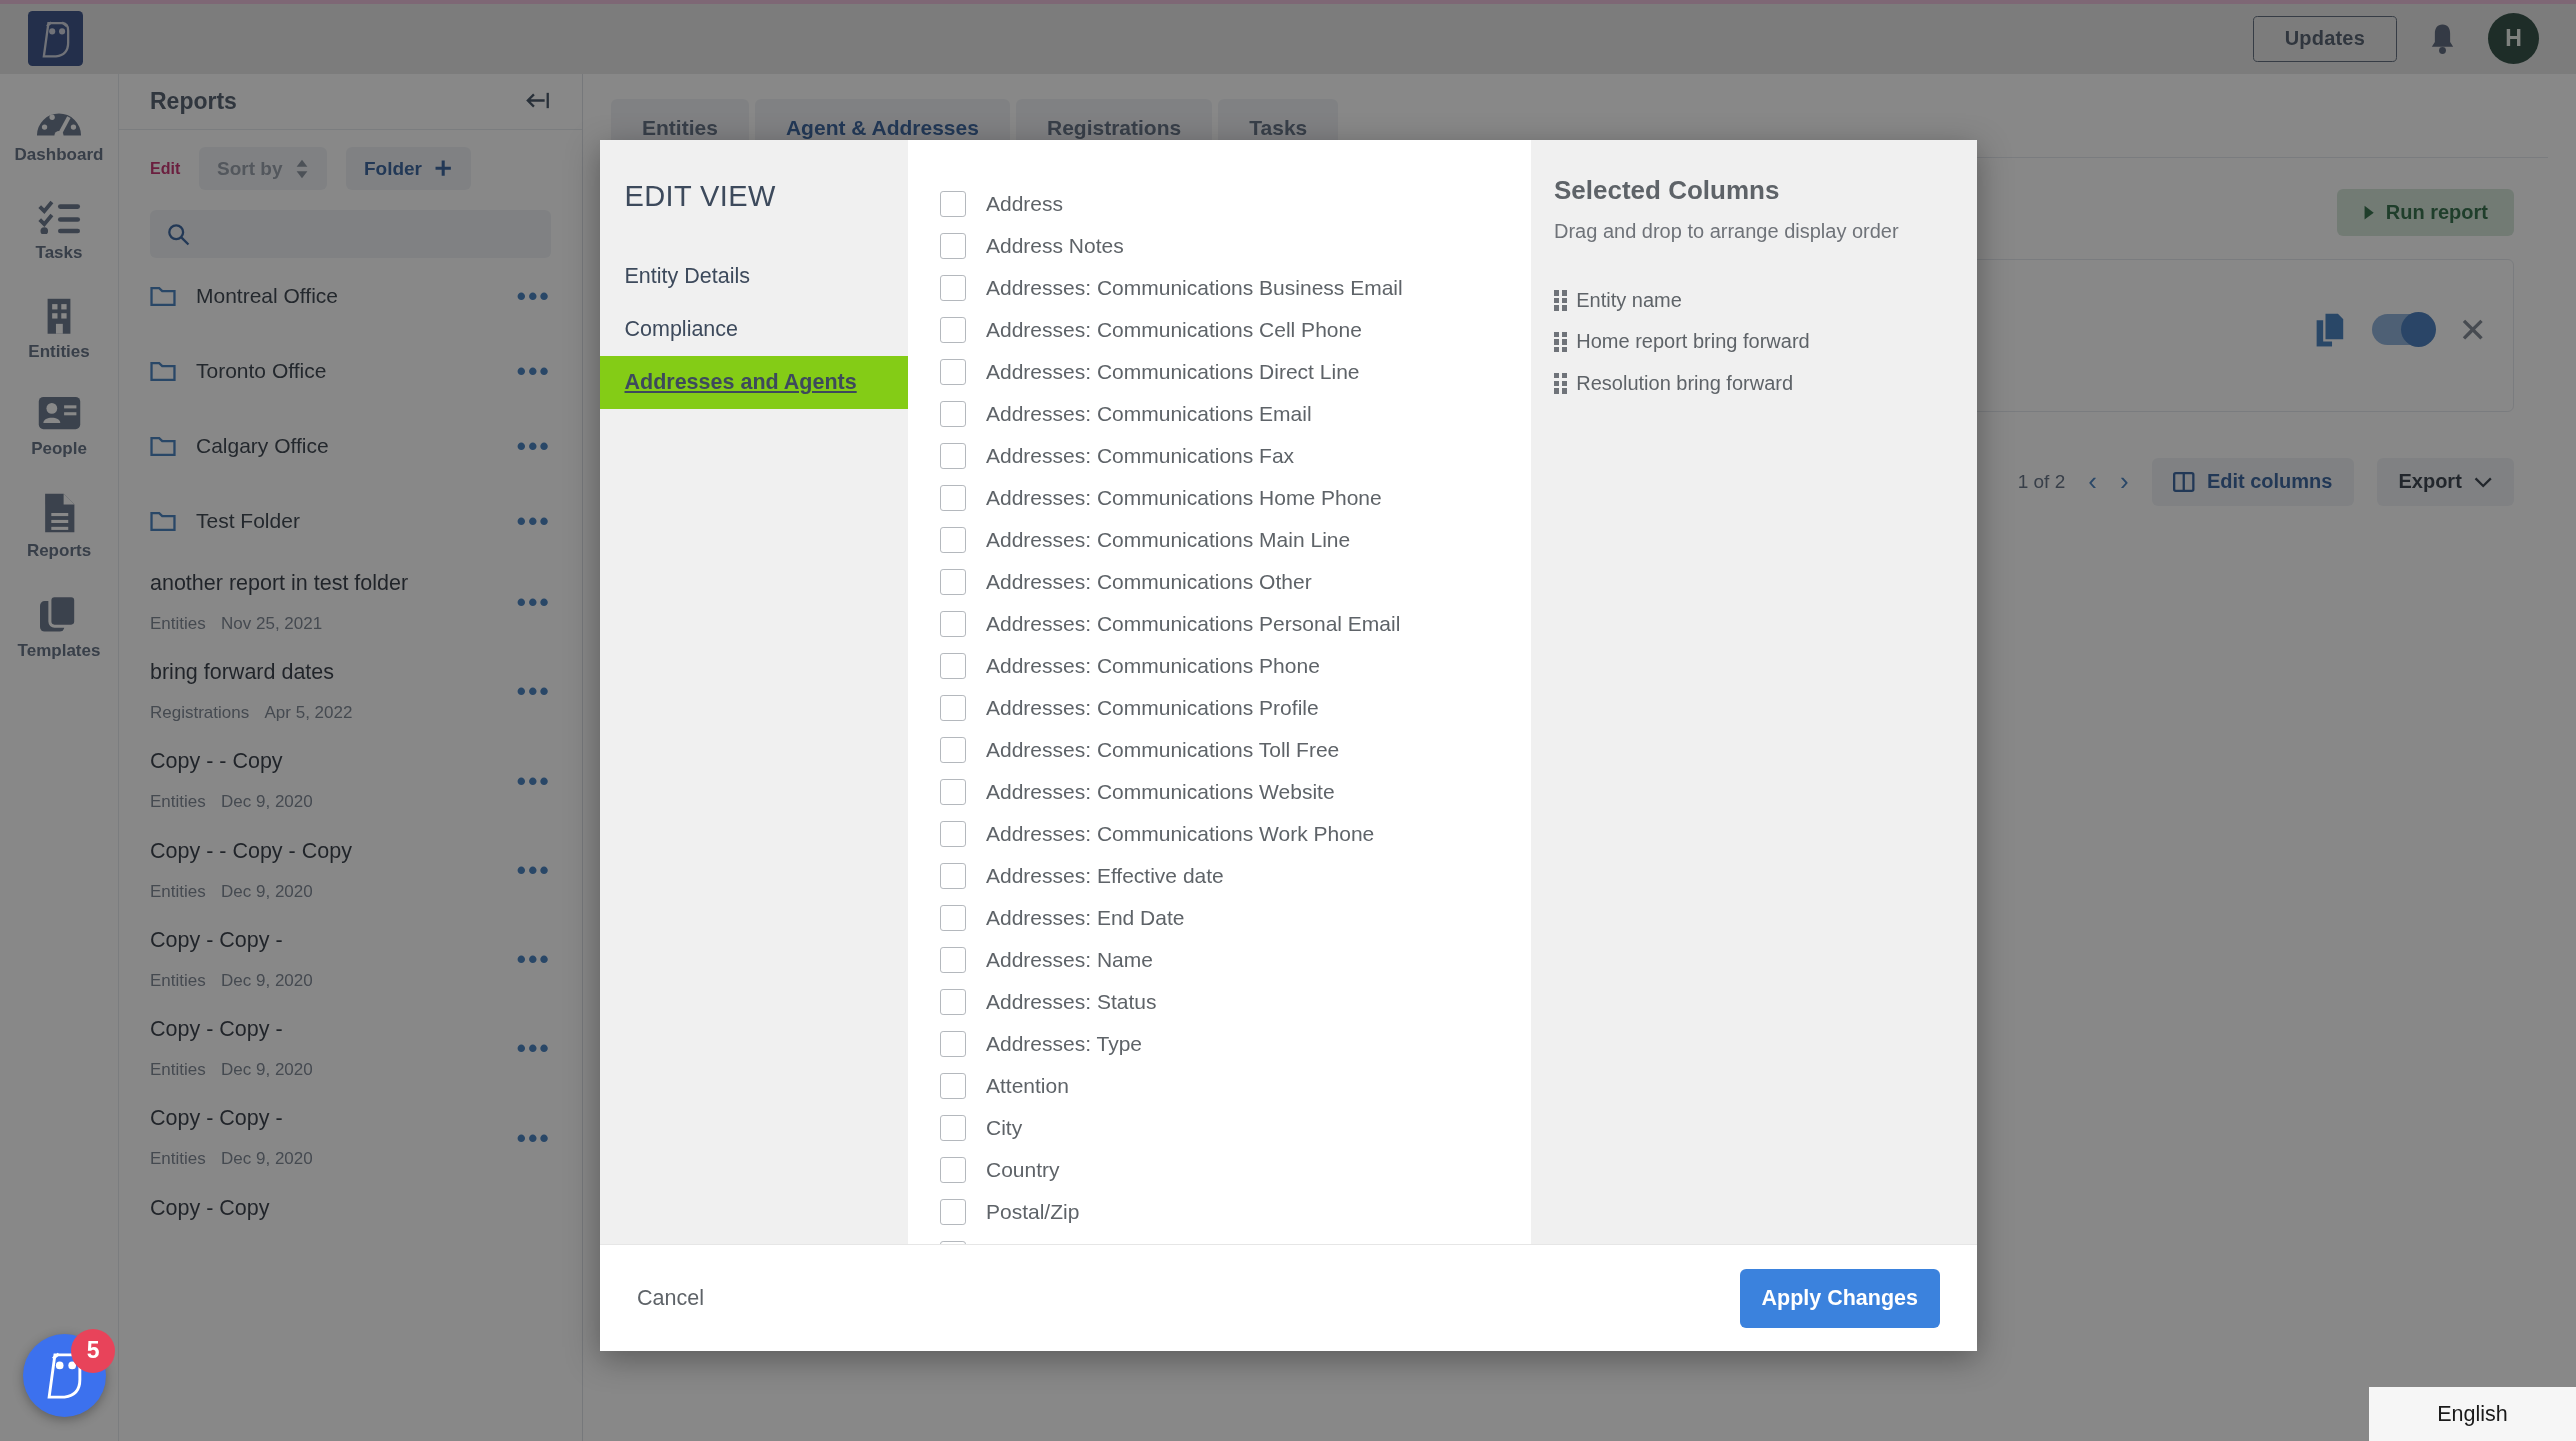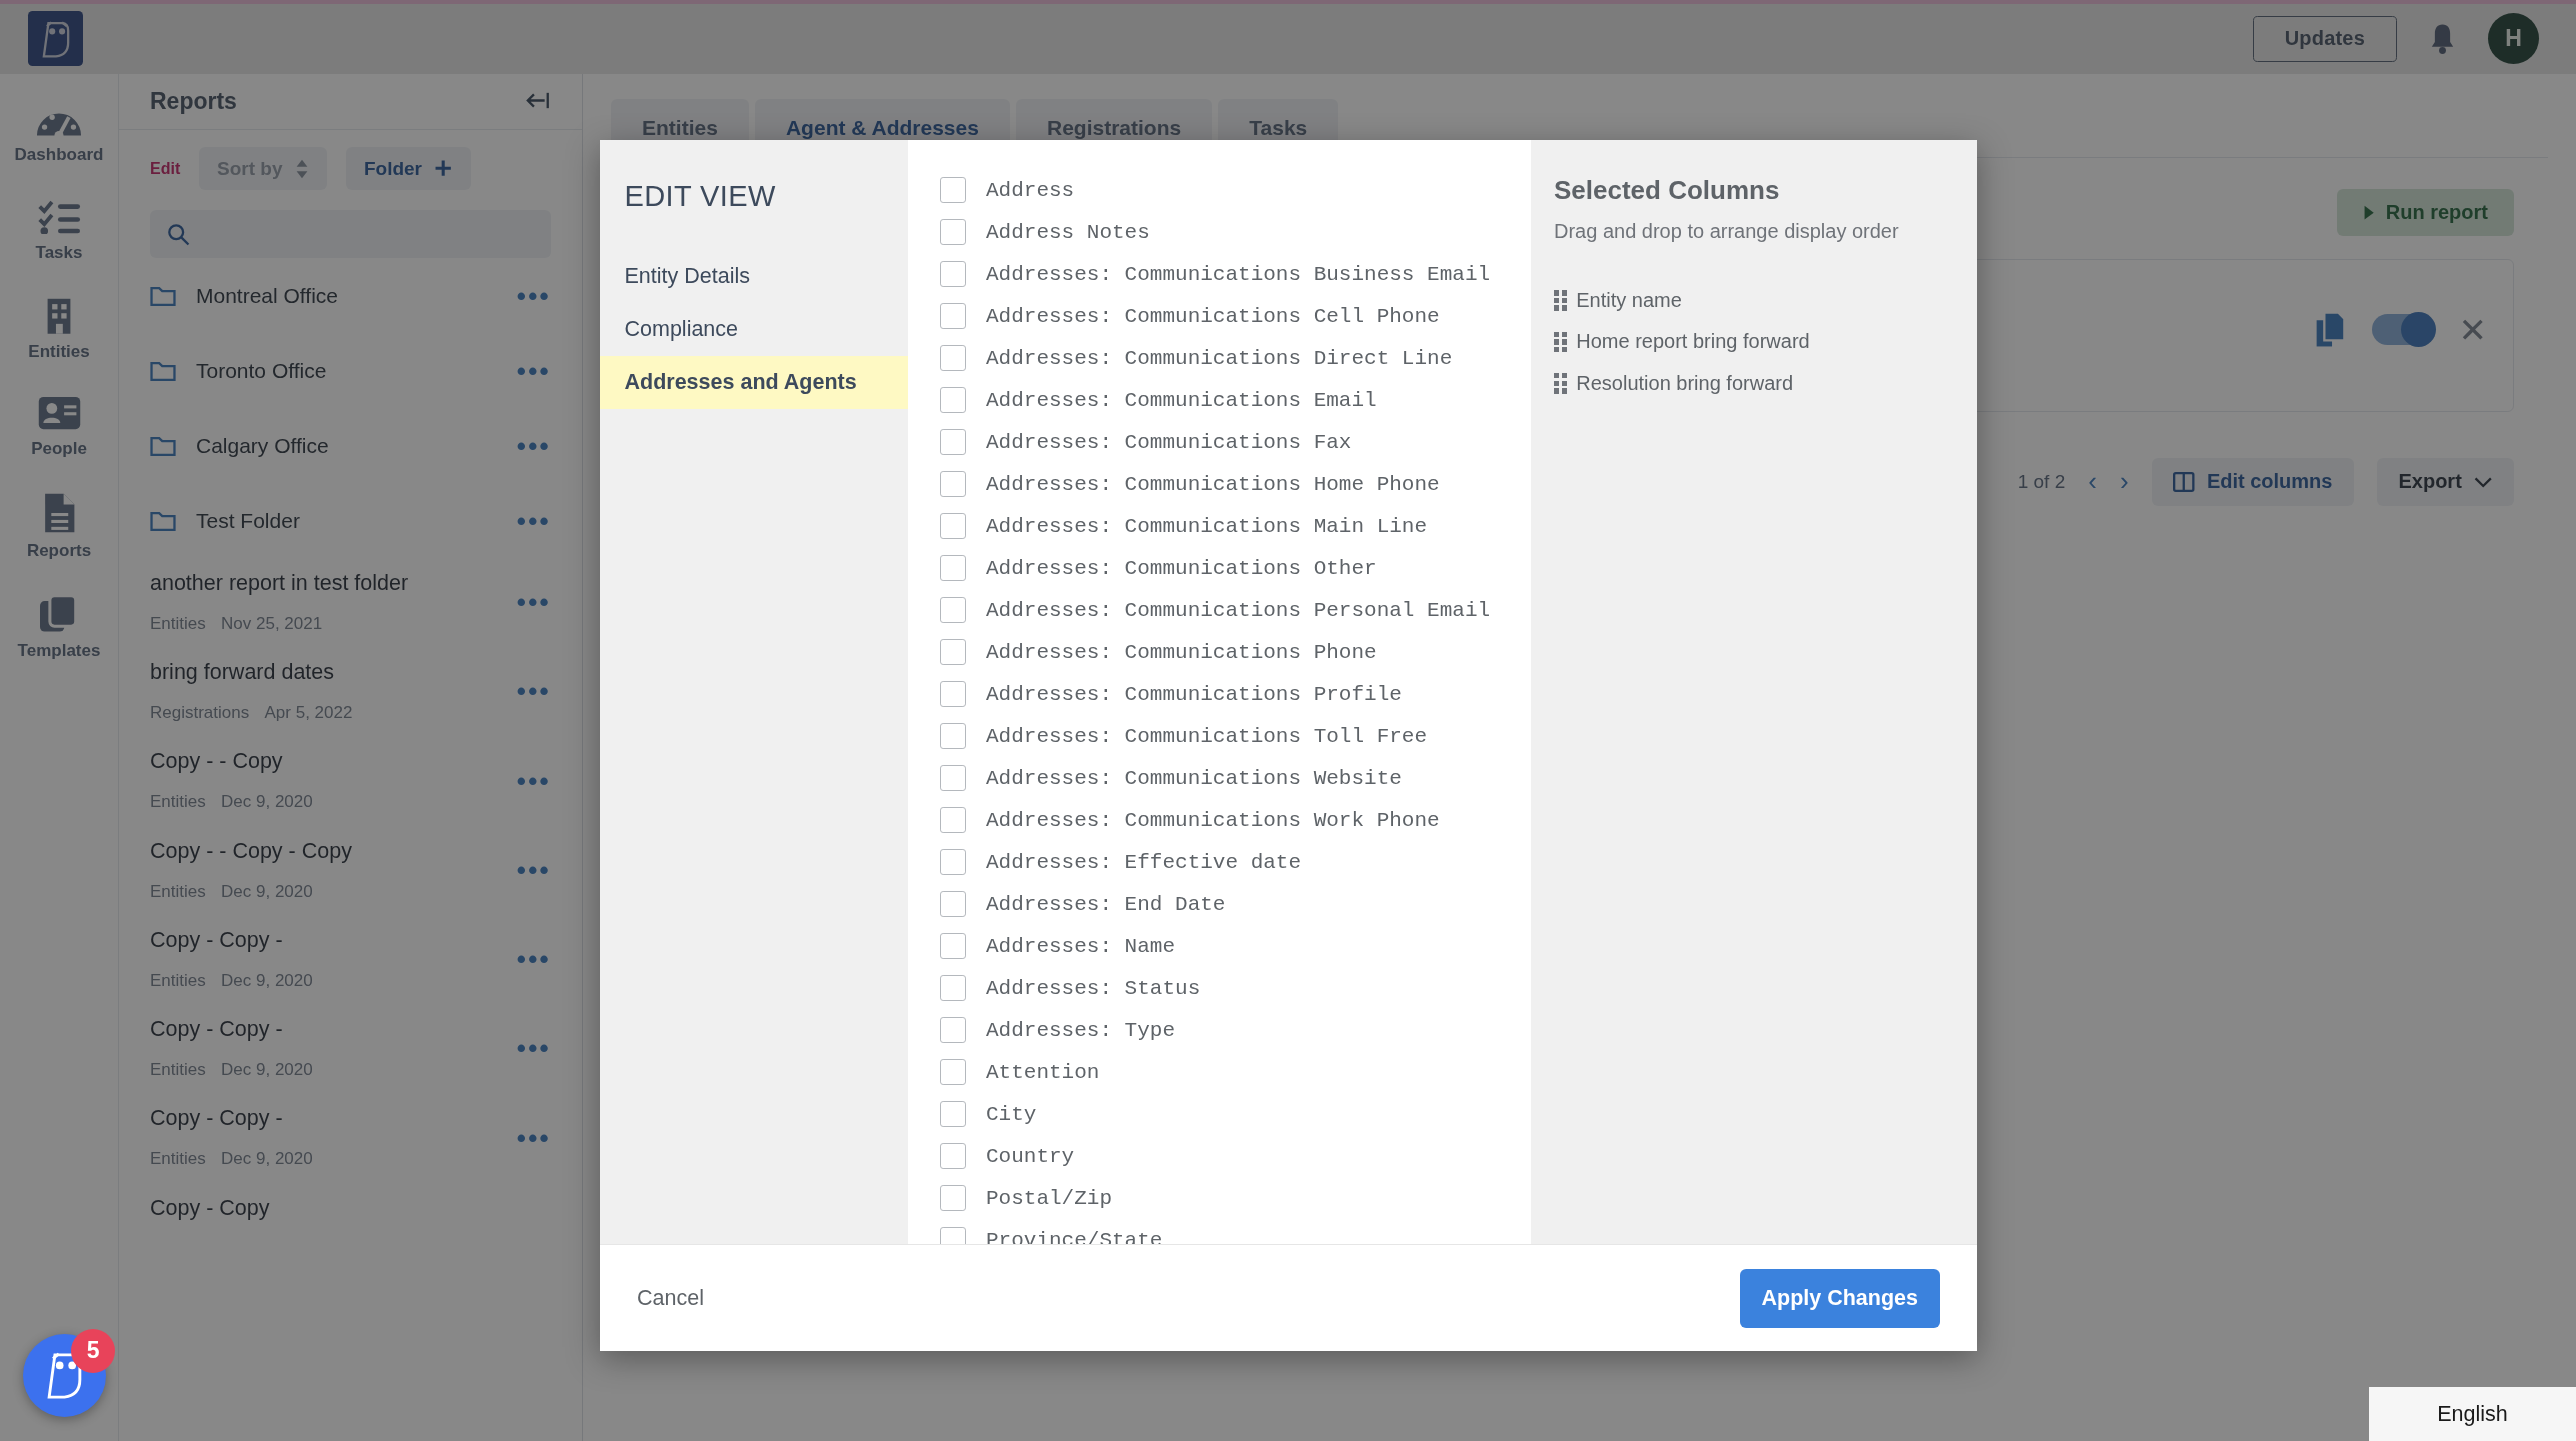--- a/index.html
+++ b/index.html
@@ -142,22 +142,22 @@
     background:#ffffff; box-shadow:0 7.7px 31px rgba(0,0,0,.35);
     display:flex; flex-direction:column;
   }
   .modal-body { display:flex; flex:1; min-height:0; }
   .m-nav { width:308px; background:#f0f0f0; padding:40px 0 16px 0; }
   .m-title { font-size:29px; color:#3d4a5c; padding:0 24.5px; letter-spacing:0.4px; }
   .m-nav-list { margin-top:37px; }
   .m-nav-item {
     font-size:21.5px; color:#3d4a5c; padding:14px 24.5px;
   }
-  .m-nav-item.active { background:#fef9c3; font-weight:bold; }
-  .m-list { flex:1; background:#ffffff; padding:29px 0 0 32px; overflow:hidden;font-family:Liberation Mono, monospace; }
+  .m-nav-item.active { background:#84cc16; font-weight:bold;text-decoration:underline; }
+  .m-list { flex:1; background:#ffffff; padding:43px 0 0 32px; overflow:hidden; }
   .cb-row { display:flex; align-items:center; gap:20px; height:42px; }
   .cb {
     width:26px; height:26px; min-width:26px; border:1.5px solid #b4b8bd; border-radius:3.1px; background:#fff;
   }
   .cb-label { font-size:21px; color:#5e6368; }
   .m-sel { width:446px; background:#f0f0f0; padding:35px 0 0 23px; }
   .sel-title { font-size:26px; font-weight:bold; color:#5e6368; }
   .sel-sub { font-size:20px; color:#6f7379; margin-top:14px; }
   .sel-list { margin-top:46px; display:flex; flex-direction:column; gap:18.4px; }
   .sel-item { display:flex; align-items:center; gap:9.2px; font-size:20px; color:#5e6368; }

